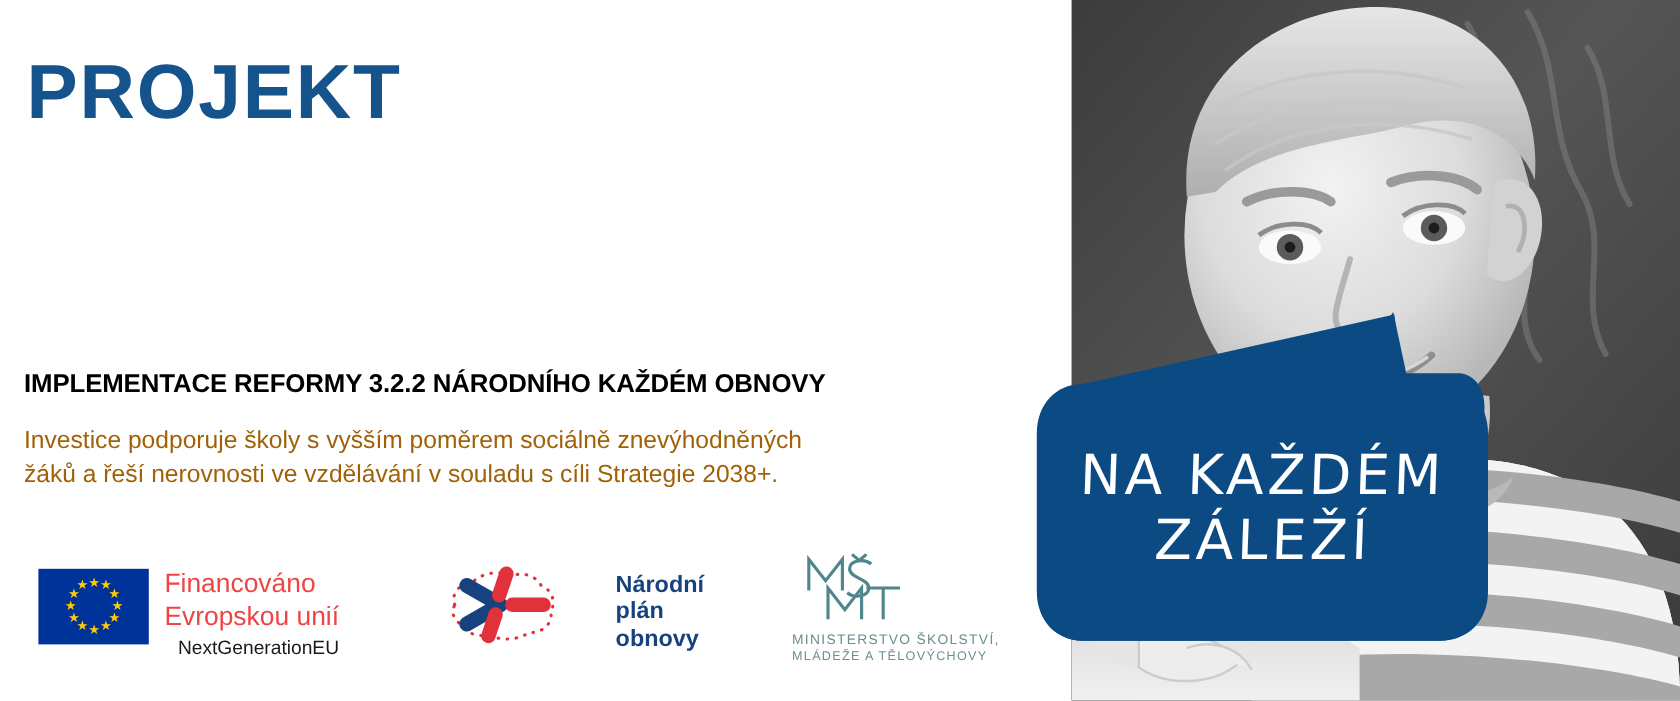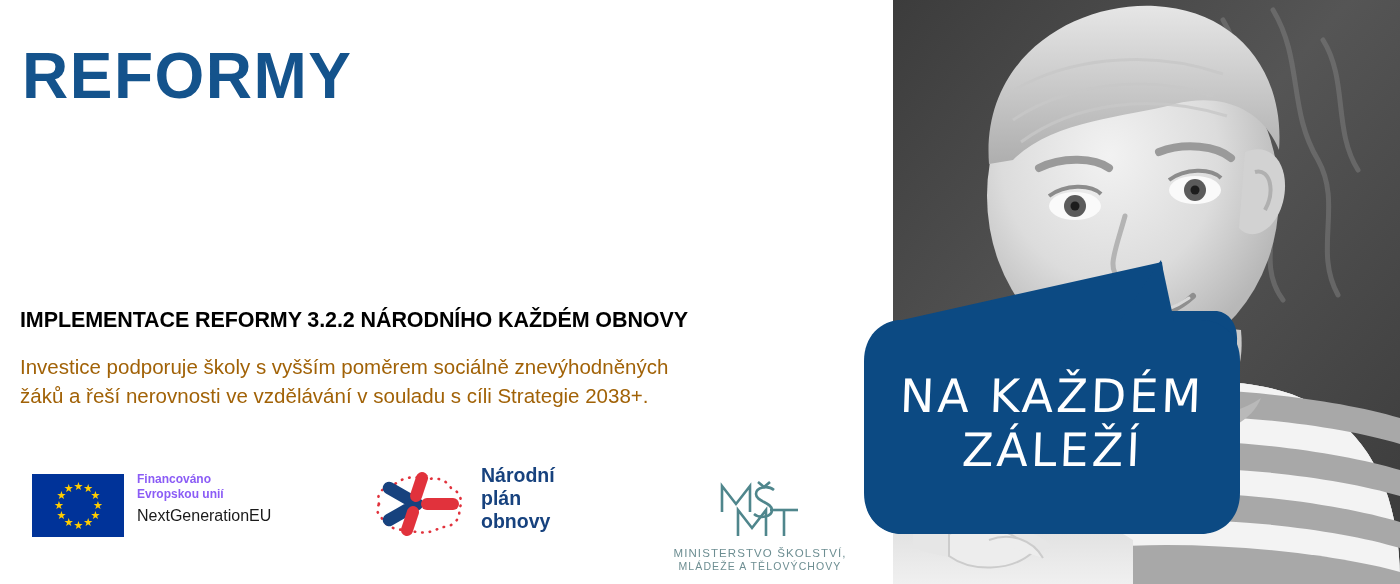--- a/index.html
+++ b/index.html
@@ -95,61 +95,61 @@
     color: #FFCC00;
     font-size: 11px;
     line-height: 9px;
     text-align: center;
   }
   .eu-text {
     margin-left: 13px;
     margin-top: -2px;
   }
   .eu-line1, .eu-line2 {
-    font-size: 12px;
-    font-weight: bold;
-    color: #8b5cf6;
+    font-size: 22px;
+    font-weight: normal;
+    color: #ef4444;
     line-height: 1.28;
     white-space: nowrap;
   }
   .eu-line3 {
     font-size: 16px;
     font-weight: normal;
     color: #1a1a1a;
     line-height: 1.3;
     margin-top: 3px;
     white-space: nowrap;
     text-align: right;
   }
 
   
   .npo-logo {
     position: absolute;
     left: 365px;
     top: 12px;
     display: flex;
-    align-items: flex-start;
+    align-items: flex-end;
+    gap: 32px;
   }
   .npo-mark { width: 104px; height: 80px; flex: none; }
   .npo-text { margin-left: 12px; }
   .npo-text div {
     font-size: 19.5px;
     font-weight: bold;
     color: #17427e;
     line-height: 1.17;
     white-space: nowrap;
   }
 
   
   .msmt-logo {
     position: absolute;
     left: 660px;
-    top: 26px;
+    top: 6px;
     width: 200px;
-    text-align: center;
   }
   .msmt-mark { width: 104px; height: 62px; }
   .msmt-caption1, .msmt-caption2 {
     color: #6d8e92;
     letter-spacing: 1.1px;
     white-space: nowrap;
   }
   .msmt-caption1 { font-size: 11.5px; margin-top: 3px; }
   .msmt-caption2 { font-size: 10.5px; margin-top: 1px; }
 
@@ -200,21 +200,21 @@
     white-space: nowrap;
   }
 </style>
 </head>
 <body>
 
 <div class="banner">
 
   <div class="left-col">
 
-    <div class="project-title">REFORMY</div>
+    <div class="project-title">PROJEKT</div>
 
     <div class="reform-headline">IMPLEMENTACE REFORMY 3.2.2 NÁRODNÍHO KAŽDÉM OBNOVY</div>
 
     <div class="description">
       <span class="line">Investice podporuje školy s vyšším poměrem sociálně znevýhodněných</span>
       <span class="line">žáků a řeší nerovnosti ve vzdělávání v souladu s cíli Strategie 2038+.</span>
     </div>
 
     <div class="logo-strip">
 

